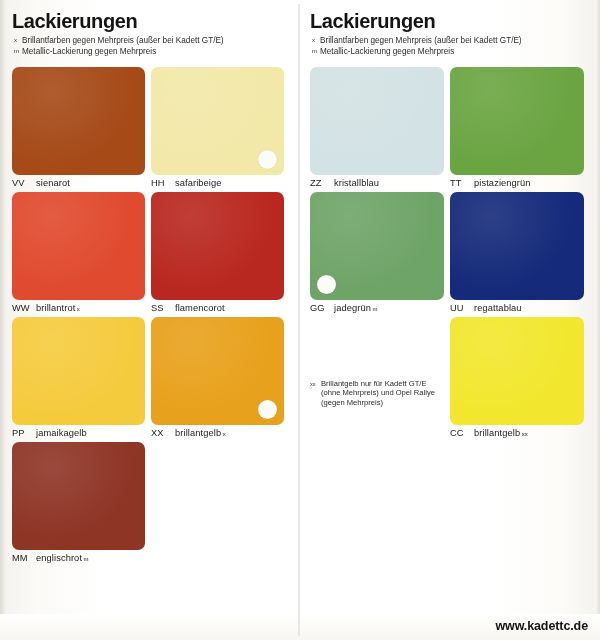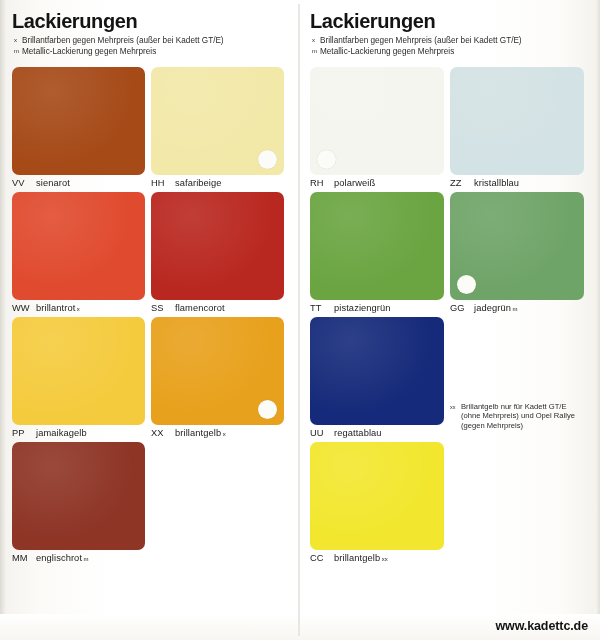--- a/index.html
+++ b/index.html
@@ -162,21 +162,20 @@
     padding-right: 6px;
     padding-top: 62px;
     position: relative;
   }
   .cc-note-body {
     display: flex;
     align-items: flex-start;
     font-size: 7.6px;
     line-height: 9.4px;
     color: #2a2a2a;
-    margin-top: 23px;
   }
   .cc-note-mark {
     font-size: 5.5px;
     flex: none;
     width: 11px;
     padding-top: 0.5px;
   }
   .cc-note-text {
     flex: 1;
   }
@@ -316,31 +315,20 @@
           <span>Brillantfarben gegen Mehrpreis (außer bei Kadett GT/E)</span>
         </div>
         <div class="footnote-line">
           <span class="fn-mark sup-top">m</span>
           <span>Metallic-Lackierung gegen Mehrpreis</span>
         </div>
       </div>
 
       <div class="swatch-grid">
 
-        <div class="swatch-cell">
-          <div class="swatch" style="background-color: rgb(244, 245, 238);">
-            <div class="swatch-sheen"></div>
-            <div class="gloss-dot bl"></div>
-          </div>
-          <div class="label-row">
-            <span class="label-code">RH</span>
-            <span class="label-name">polarweiß</span>
-            <span class="label-sup"></span>
-          </div>
-        </div>
 
         <div class="swatch-cell">
           <div class="swatch" style="background-color: rgb(211, 226, 228);">
             <div class="swatch-sheen"></div>
           </div>
           <div class="label-row">
             <span class="label-code">ZZ</span>
             <span class="label-name">kristallblau</span>
             <span class="label-sup"></span>
           </div>

